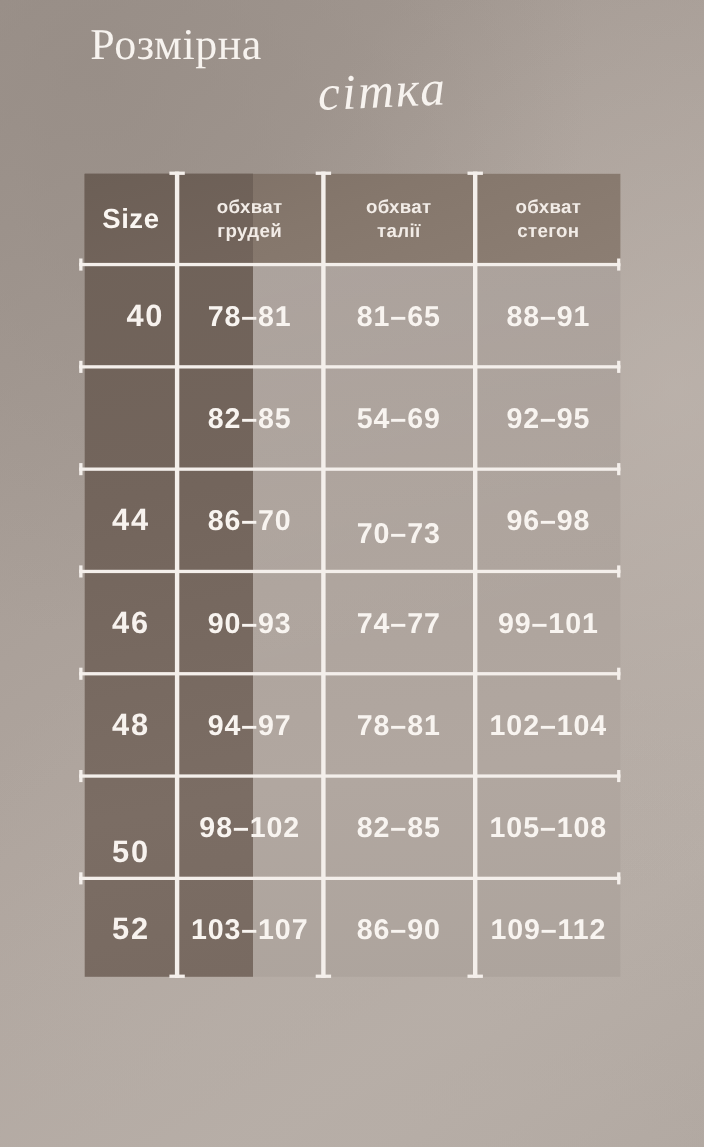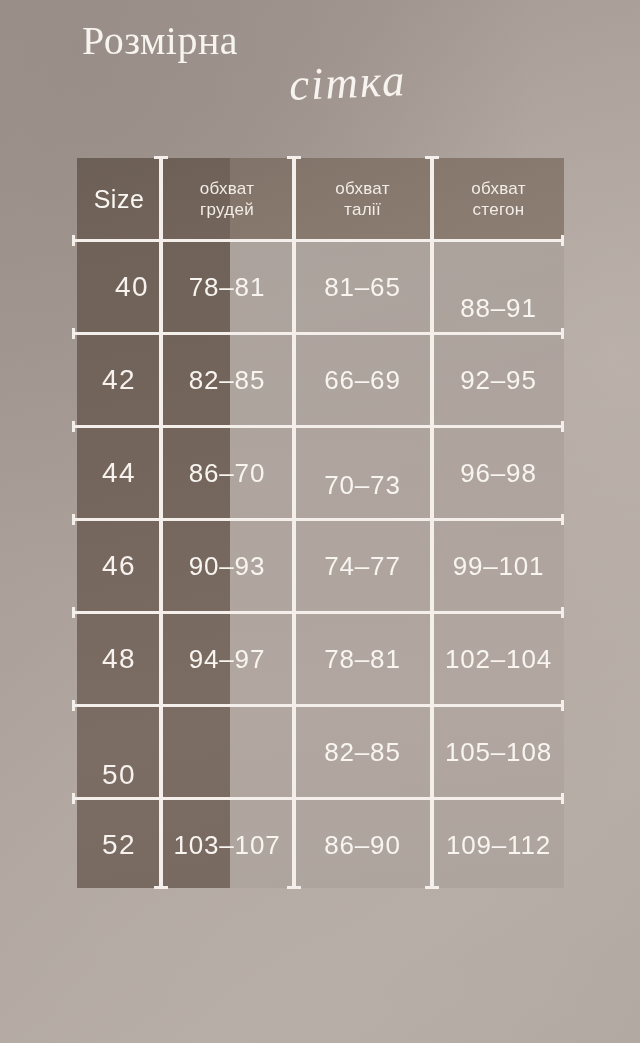--- a/index.html
+++ b/index.html
@@ -149,21 +149,21 @@
     height: 736px;
   }
   .cell {
     position: absolute;
     display: flex;
     align-items: center;
     justify-content: center;
     text-align: center;
     color: #f6f1ed;
     font-family: "Liberation Sans", sans-serif;
-    font-weight: 400;
+    font-weight: 700;
   }
 
   .cell.head {
     font-size: 17px;
     line-height: 21px;
     letter-spacing: 0.3px;
     color: #f2ece7;
   }
   .cell.head.size-head {
     font-size: 25px;
@@ -255,43 +255,43 @@
       </div>
 
       <div class="cell head" style="left:361px; top:2px; width:131px; height:82px; flex-direction:column;">
         <span>обхват</span>
         <span>стегон</span>
       </div>
 
       <div class="cell size-val" style="left:5px;  top:86px; width:84px;  height:90px;margin-left:13px;">40</div>
       <div class="cell val" style="left:89px;  top:86px; width:132px; height:90px;">78–81</div>
       <div class="cell val" style="left:222px; top:86px; width:137px; height:90px;">81–65</div>
-      <div class="cell val" style="left:361px; top:86px; width:131px; height:90px;margin-top:21px;">88–91</div>
-
-      <div class="cell size-val" style="left:5px;  top:179px; width:84px;  height:90px;">42</div>
+      <div class="cell val" style="left:361px; top:86px; width:131px; height:90px;">88–91</div>
+
       <div class="cell val" style="left:89px;  top:179px; width:132px; height:90px;">82–85</div>
-      <div class="cell val" style="left:222px; top:179px; width:137px; height:90px;">66–69</div>
+      <div class="cell val" style="left:222px; top:179px; width:137px; height:90px;">54–69</div>
       <div class="cell val" style="left:361px; top:179px; width:131px; height:90px;">92–95</div>
 
       <div class="cell size-val" style="left:5px;  top:272px; width:84px;  height:90px;">44</div>
       <div class="cell val" style="left:89px;  top:272px; width:132px; height:90px;">86–70</div>
       <div class="cell val" style="left:222px; top:272px; width:137px; height:115px;">70–73</div>
       <div class="cell val" style="left:361px; top:272px; width:131px; height:90px;">96–98</div>
 
       <div class="cell size-val" style="left:5px;  top:365px; width:84px;  height:90px;">46</div>
       <div class="cell val" style="left:89px;  top:365px; width:132px; height:90px;">90–93</div>
       <div class="cell val" style="left:222px; top:365px; width:137px; height:90px;">74–77</div>
       <div class="cell val" style="left:361px; top:365px; width:131px; height:90px;">99–101</div>
 
       <div class="cell size-val" style="left:5px;  top:458px; width:84px;  height:90px;">48</div>
       <div class="cell val" style="left:89px;  top:458px; width:132px; height:90px;">94–97</div>
       <div class="cell val" style="left:222px; top:458px; width:137px; height:90px;">78–81</div>
       <div class="cell val" style="left:361px; top:458px; width:131px; height:90px;">102–104</div>
 
       <div class="cell size-val" style="left:5px;  top:551px; width:84px;  height:90px;margin-top:23px;">50</div>
+      <div class="cell val" style="left:89px;  top:551px; width:132px; height:90px;">98–102</div>
       <div class="cell val" style="left:222px; top:551px; width:137px; height:90px;">82–85</div>
       <div class="cell val" style="left:361px; top:551px; width:131px; height:90px;">105–108</div>
 
       <div class="cell size-val" style="left:5px;  top:644px; width:84px;  height:90px;">52</div>
       <div class="cell val" style="left:89px;  top:644px; width:132px; height:90px;">103–107</div>
       <div class="cell val" style="left:222px; top:644px; width:137px; height:90px;">86–90</div>
       <div class="cell val" style="left:361px; top:644px; width:131px; height:90px;">109–112</div>
 
     </div>
   </div>

